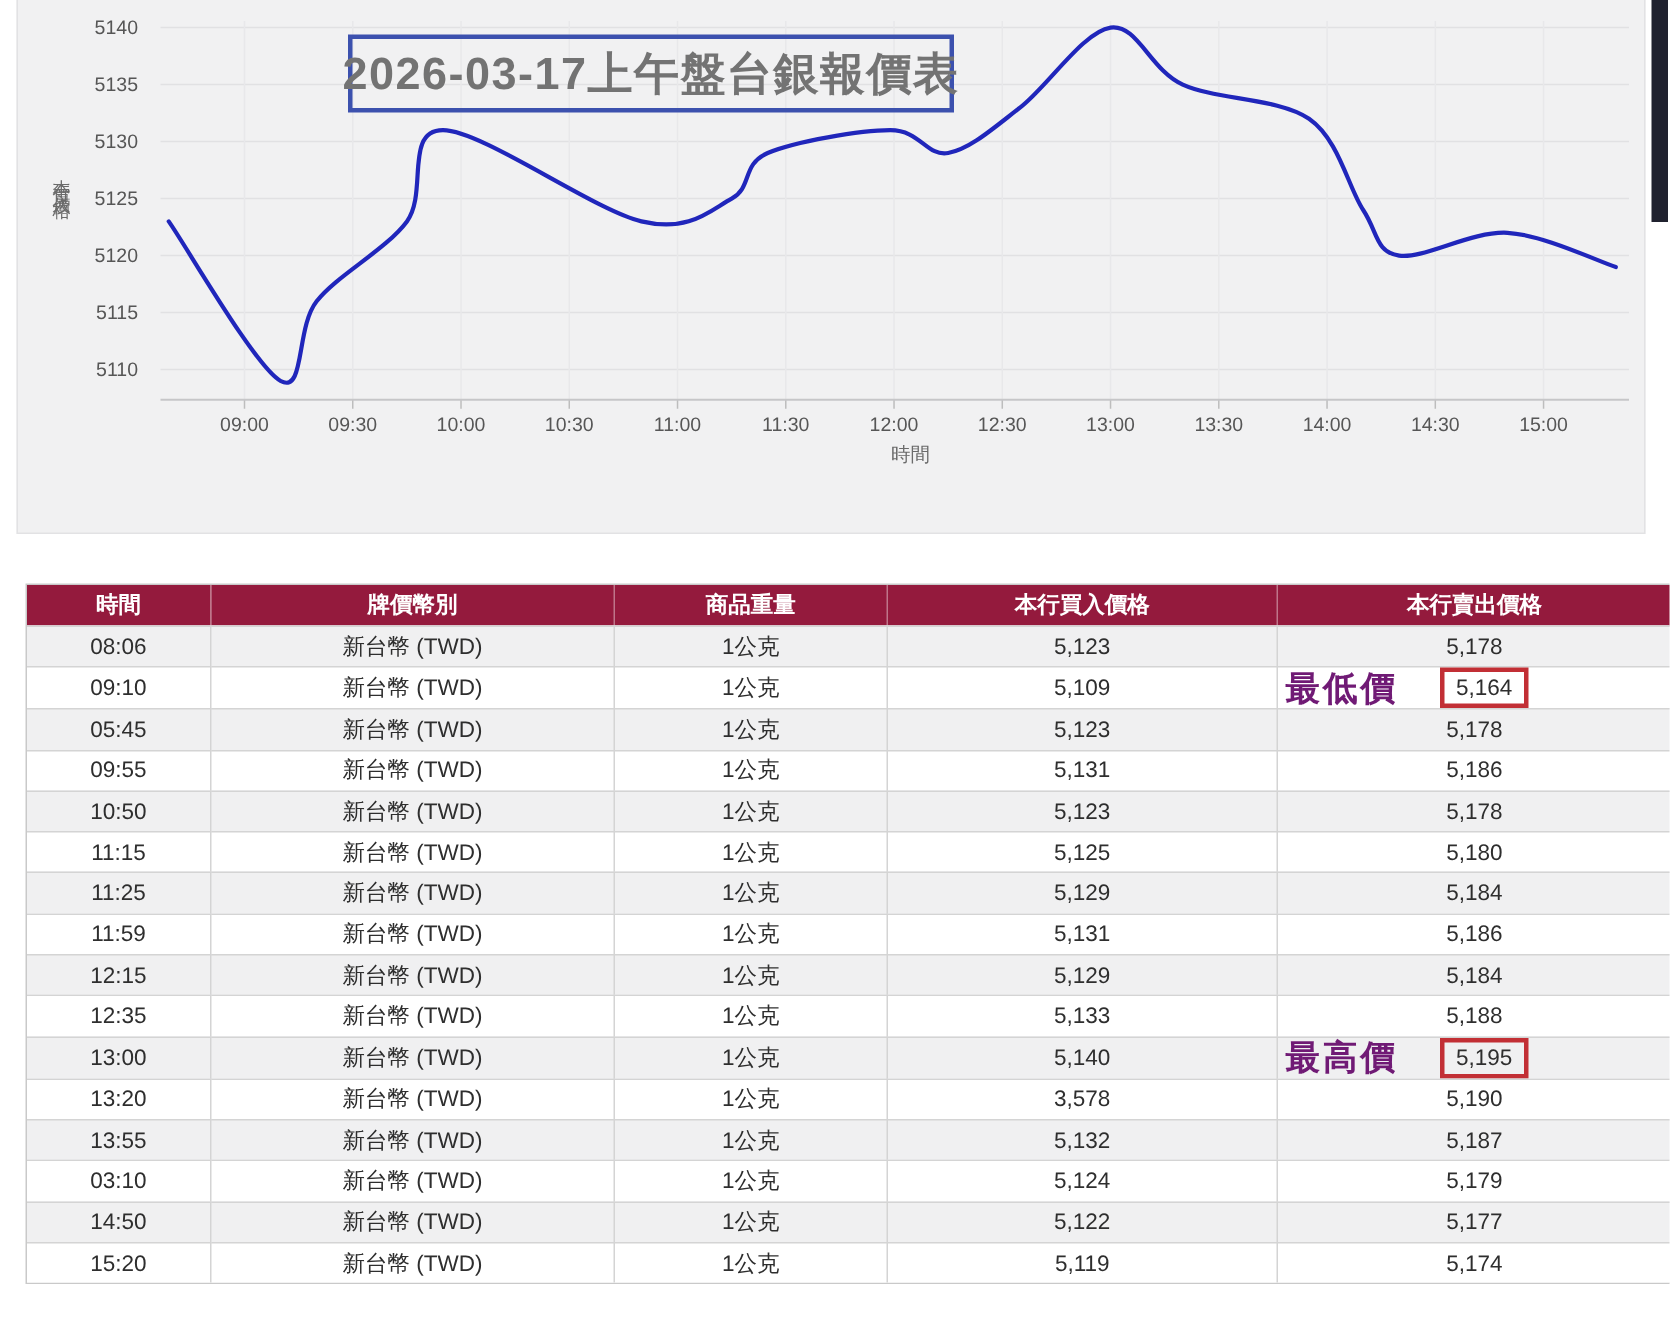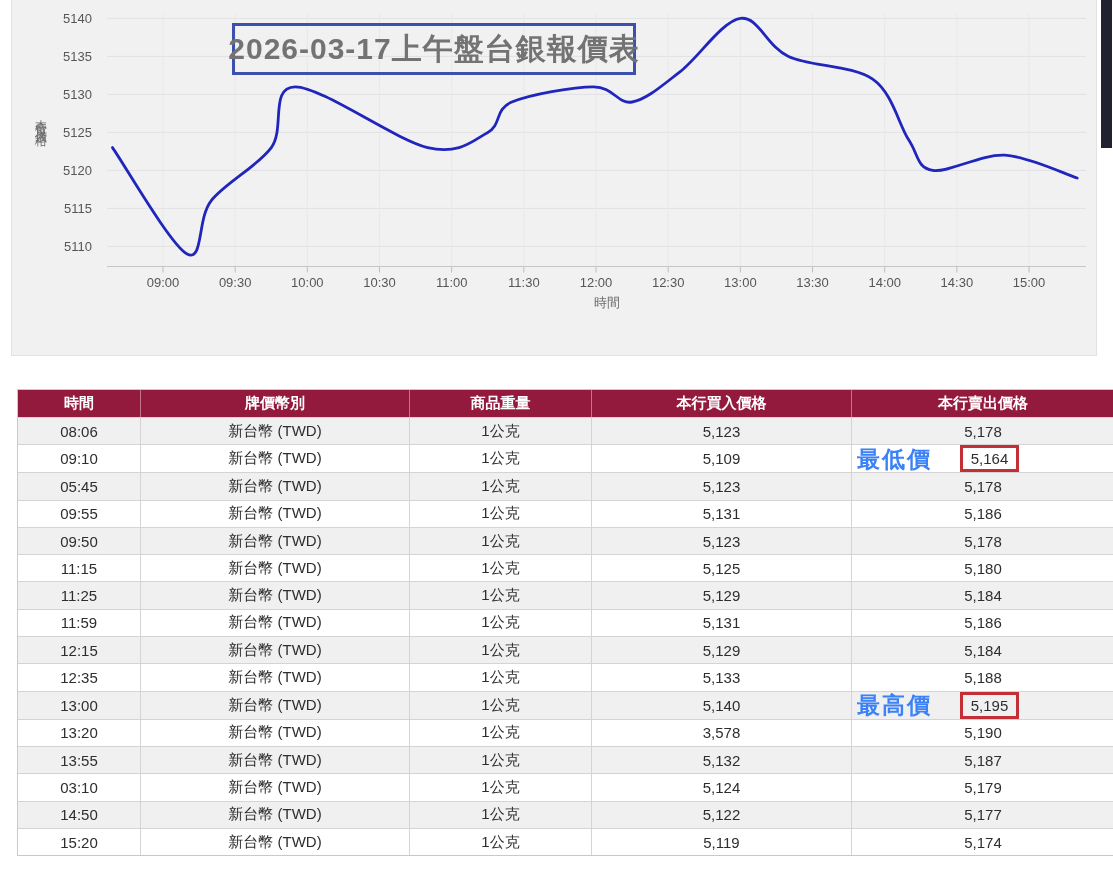--- a/index.html
+++ b/index.html
@@ -56,21 +56,21 @@
   .quote-table td:last-child{border-right:none;}
   .quote-table tbody tr:nth-child(odd){background:#f0f0f1;}
   .quote-table tbody tr:nth-child(even){background:#ffffff;}
   .col-time{width:123px;}
   .col-currency{width:269px;}
   .col-weight{width:182px;}
   .col-buy{width:260px;}
   .col-sell{width:262px;}
   .price-annotation-label{
     position:absolute;left:5px;top:50%;transform:translateY(-50%);
-    font-size:23px;font-weight:bold;color:#3b82f6;letter-spacing:2px;white-space:nowrap;
+    font-size:23px;font-weight:bold;color:#701a75;letter-spacing:2px;white-space:nowrap;
   }
   .boxed-value{
     display:inline-block;border:3px solid #c22f35;padding:0 8px;line-height:21px;
     background:transparent;
     margin-left:13px;
   }
 </style>
 </head>
 <body>
 
@@ -183,21 +183,21 @@
         <td>5,178</td>
       </tr>
       <tr>
         <td>09:55</td>
         <td>新台幣 (TWD)</td>
         <td>1公克</td>
         <td>5,131</td>
         <td>5,186</td>
       </tr>
       <tr>
-        <td>09:50</td>
+        <td>10:50</td>
         <td>新台幣 (TWD)</td>
         <td>1公克</td>
         <td>5,123</td>
         <td>5,178</td>
       </tr>
       <tr>
         <td>11:15</td>
         <td>新台幣 (TWD)</td>
         <td>1公克</td>
         <td>5,125</td>

